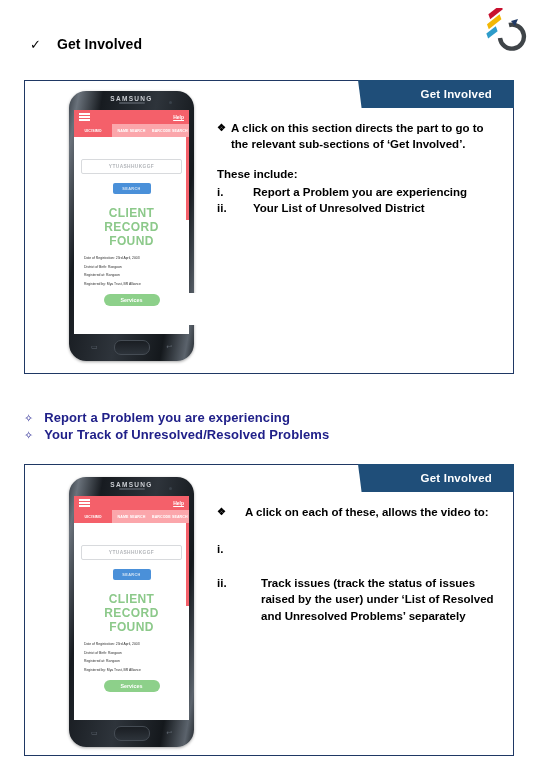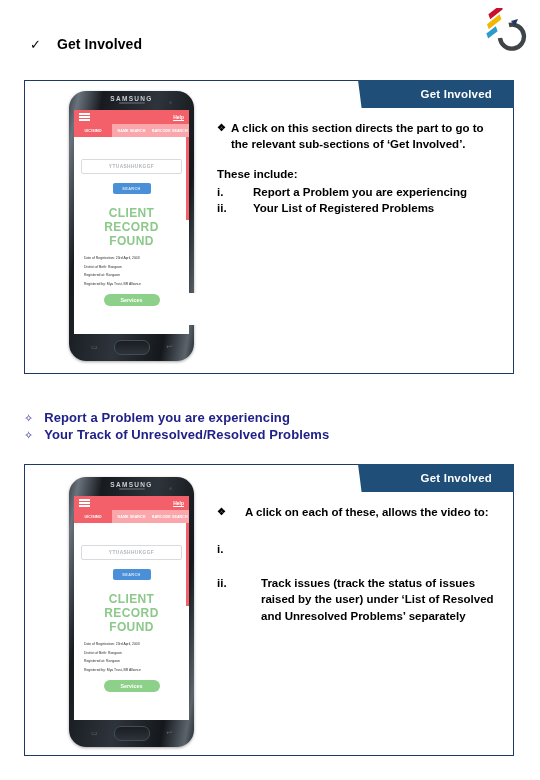--- a/index.html
+++ b/index.html
@@ -249,21 +249,21 @@
       <span class="txt">A click on this section directs the part to go to the relevant sub-sections of ‘Get Involved’.</span>
     </div>
     <div class="plain">These include:</div>
     <div class="numlist">
       <div class="numrow">
         <span class="num">i.</span>
         <span class="val">Report a Problem you are experiencing</span>
       </div>
       <div class="numrow">
         <span class="num">ii.</span>
-        <span class="val">Your List of Registered Problems</span>
+        <span class="val">Your List of Unresolved District</span>
       </div>
     </div>
   </div>
 </div>
 
 <div class="midlist">
   <div class="midrow">
     <span class="star">✧</span>
     <span class="mtxt">Report a Problem you are experiencing</span>
   </div>

